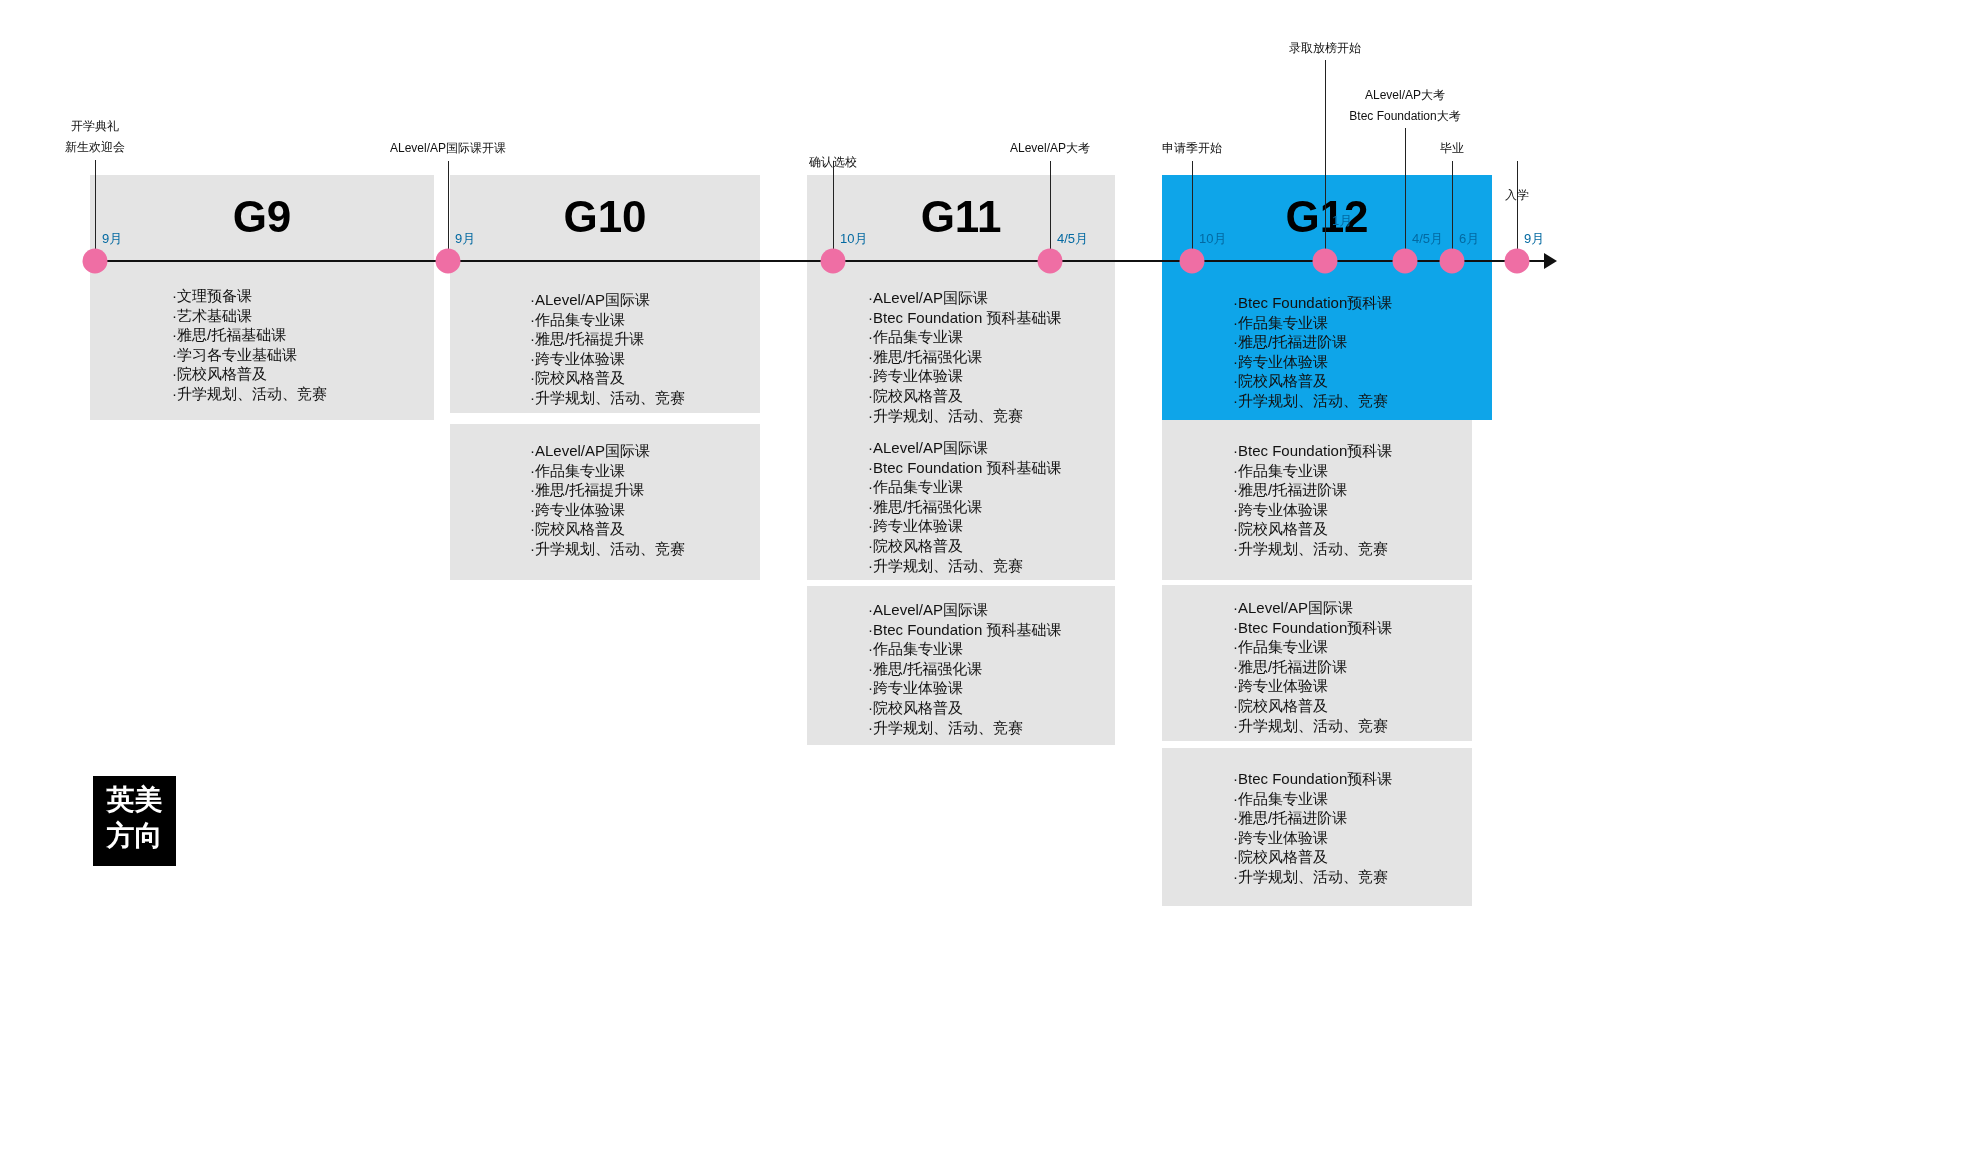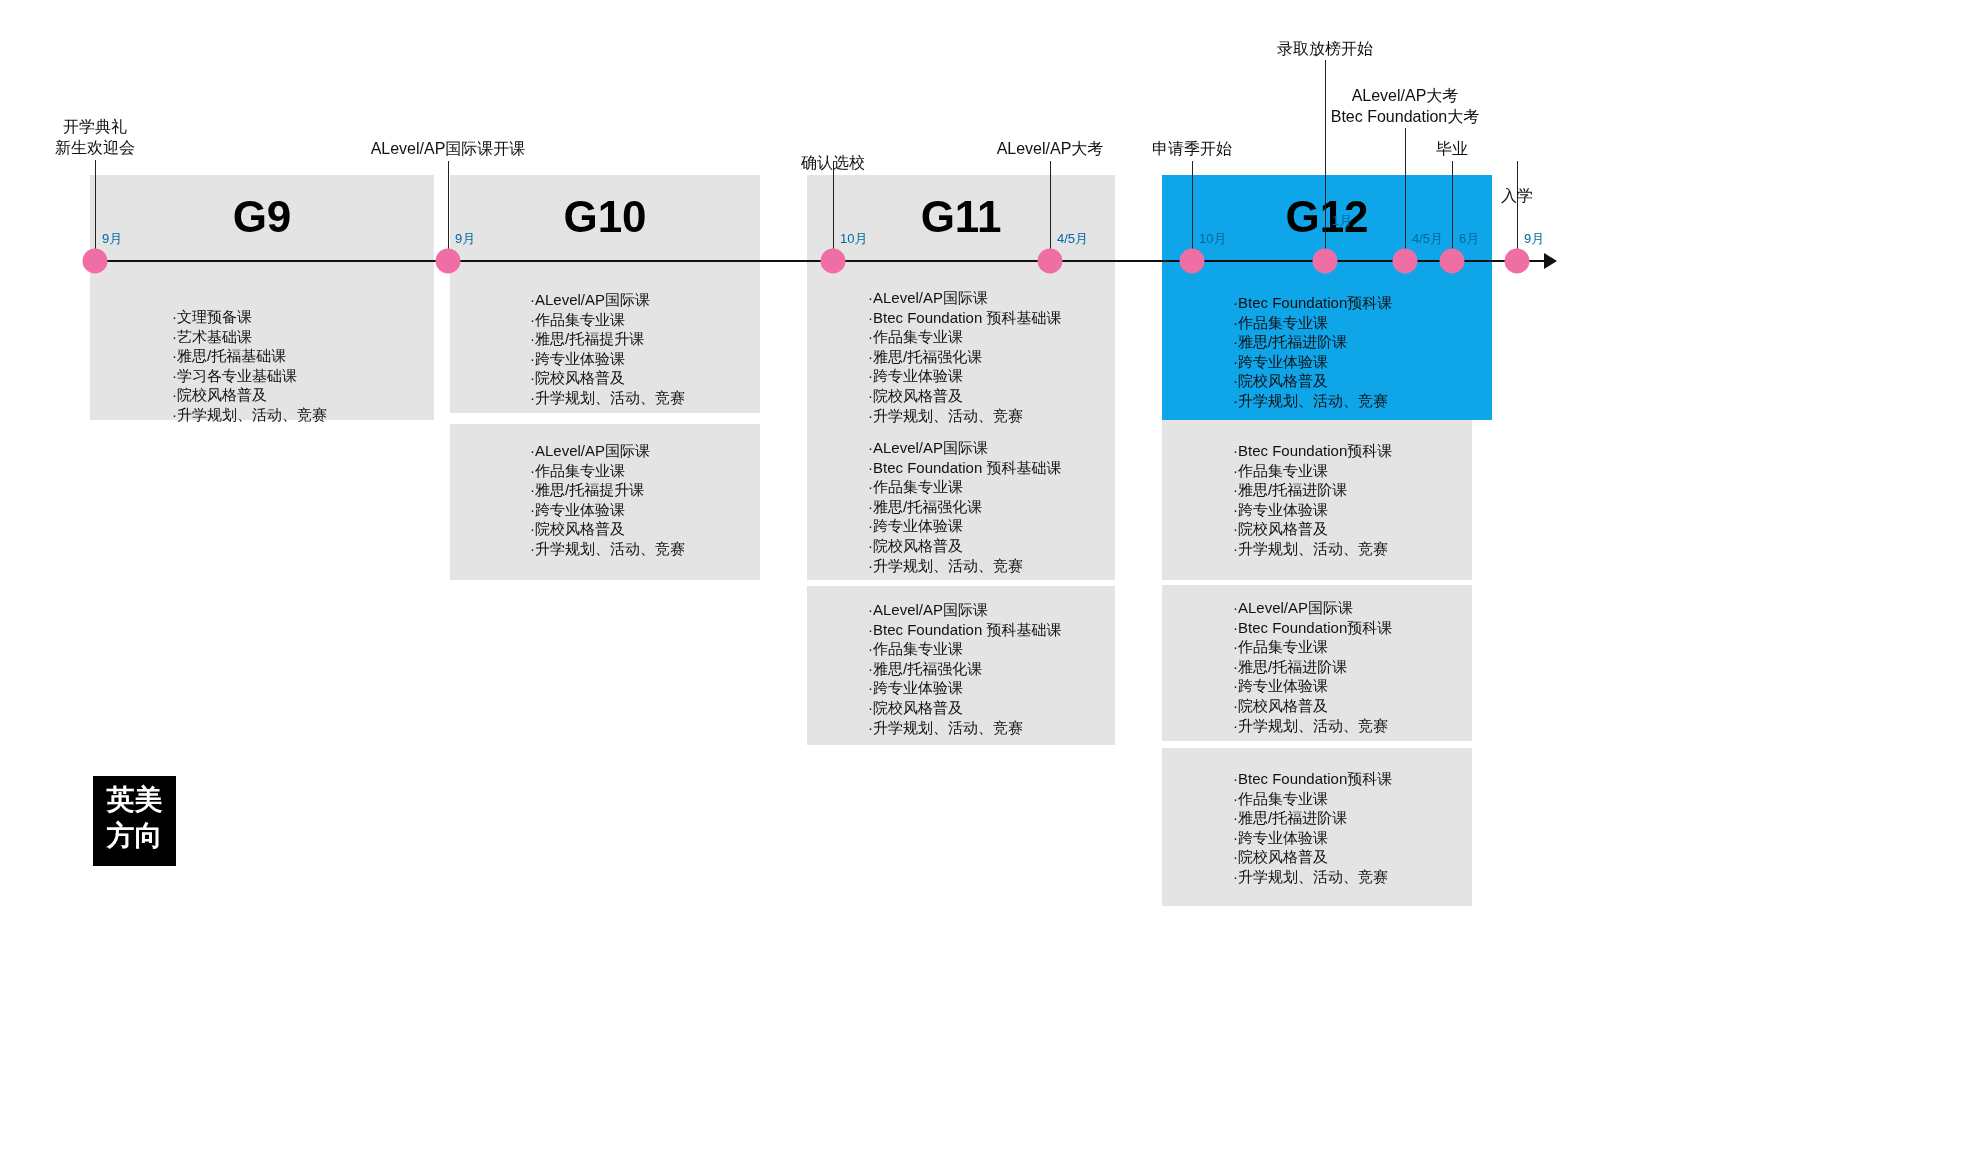--- a/index.html
+++ b/index.html
@@ -46,21 +46,21 @@
   .vline {
     position: absolute;
     width: 1px;
     background: #222;
     z-index: 4;
   }
   .milestone-label {
     position: absolute;
     transform: translateX(-50%);
     text-align: center;
-    font-size: 16px;
+    font-size: 12px;
     line-height: 21px;
     white-space: nowrap;
     color: #111;
     z-index: 6;
   }
   .month {
     position: absolute;
     font-size: 13px;
     color: #0369a1;
     z-index: 6;
@@ -172,21 +172,21 @@
       </div>
       <div class="vline" style="left: 1517px; top: 161px; height: 100px;"></div>
       <div class="dot" style="left: 1517px; top: 261px; background: rgb(239, 110, 164);"></div>
       <div class="month" style="left: 1524px; top: 230px;">9月</div>
     </div>
   <div id="grades">
       <div>
         <div class="gbox" style="left: 90px; top: 175px; width: 344px; height: 245px; background: rgb(228, 228, 228);">
           <div class="gtitle">G9</div>
         </div>
-        <div class="courses" style="left: 172px; top: 307px;">
+        <div class="courses" style="left: 172px; top: 286px;">
           <div class="course">文理预备课</div>
           <div class="course">艺术基础课</div>
           <div class="course">雅思/托福基础课</div>
           <div class="course">学习各专业基础课</div>
           <div class="course">院校风格普及</div>
           <div class="course">升学规划、活动、竞赛</div>
         </div>
       </div>
       <div>
         <div class="gbox" style="left: 450px; top: 175px; width: 310px; height: 238px; background: rgb(228, 228, 228);">

